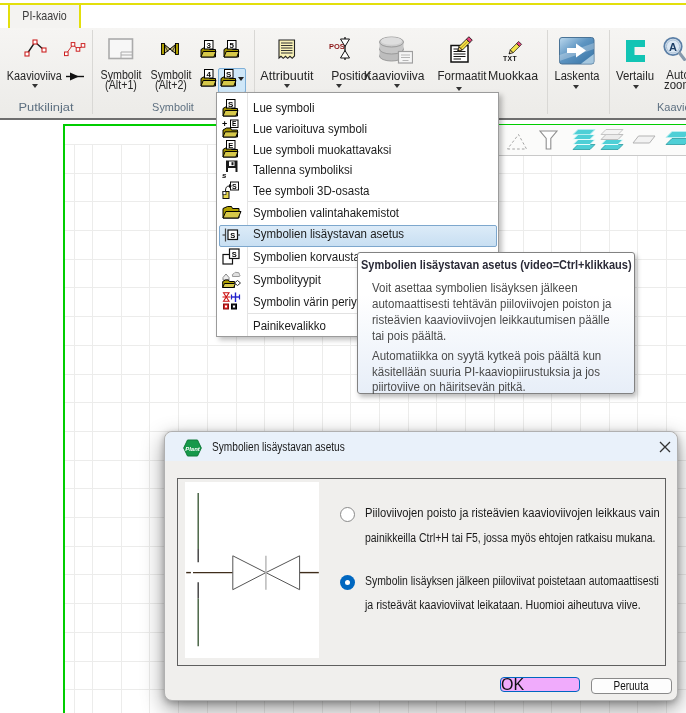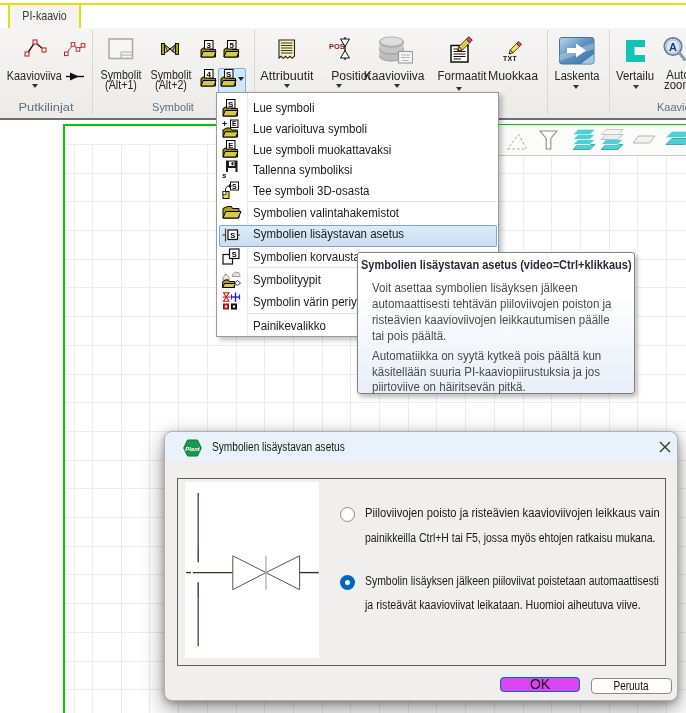--- a/index.html
+++ b/index.html
@@ -348,15 +348,15 @@
 
   <div class="abs" style="left:175.4px;top:75.2px;width:13px;height:13px;border:1px solid #8a8a8a;border-radius:50%;background:#fff;"></div>
   <div class="rtxt" style="top:73.7px;transform:scaleX(.934);">Piiloviivojen poisto ja risteävien kaavioviivojen leikkaus vain</div>
   <div class="rtxt" style="top:98.7px;transform:scaleX(.870);">painikkeilla Ctrl+H tai F5, jossa myös ehtojen ratkaisu mukana.</div>
 
   <div class="abs" style="left:175.4px;top:142.5px;width:15px;height:15px;border-radius:50%;background:#0067c0;"></div>
   <div class="abs" style="left:180.4px;top:147.5px;width:5px;height:5px;border-radius:50%;background:#fff;"></div>
   <div class="rtxt" style="top:141.7px;transform:scaleX(.869);">Symbolin lisäyksen jälkeen piiloviivat poistetaan automaattisesti</div>
   <div class="rtxt" style="top:165.7px;transform:scaleX(.885);">ja risteävät kaavioviivat leikataan. Huomioi aiheutuva viive.</div>
 
-  <div class="abs" style="left:335px;top:245px;width:78px;height:13px;background:#d946ef;border:1.5px solid #0067c0;border-radius:4px;font-size:14px;color:#111;text-align:center;line-height:13px;">OK</div>
+  <div class="abs" style="left:335px;top:245px;width:78px;height:13px;background:#f0abfc;border:1.5px solid #0067c0;border-radius:4px;font-size:16px;color:#111;text-align:left;line-height:13px;">OK</div>
   <div class="abs" style="left:426px;top:245.5px;width:79px;height:14px;background:#fdfdfd;border:1px solid #8a8a8a;border-radius:4px;font-size:12px;color:#111;text-align:center;line-height:14px;"><span style="display:inline-block;transform:scaleX(.83);">Peruuta</span></div>
 </div>
 
 </body></html>

